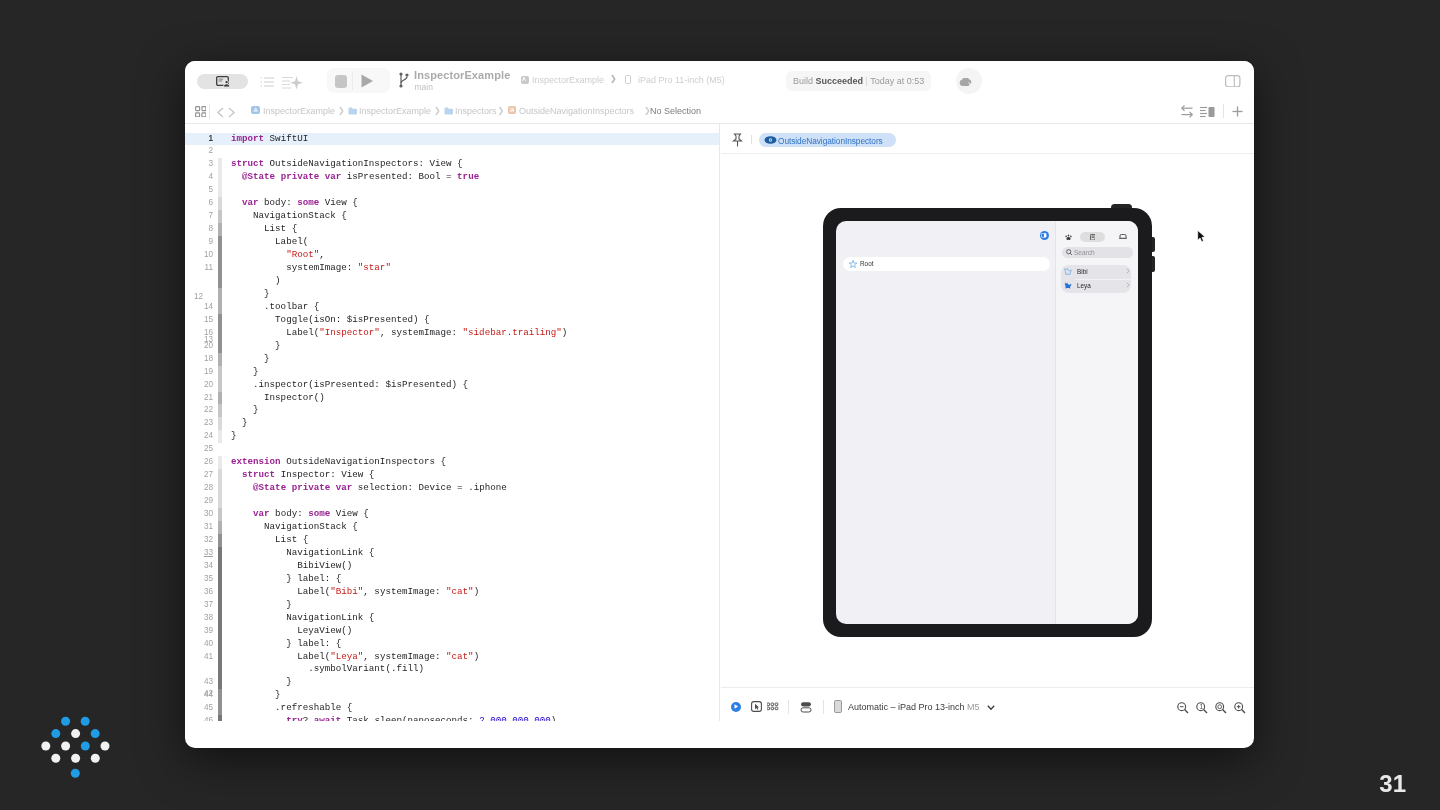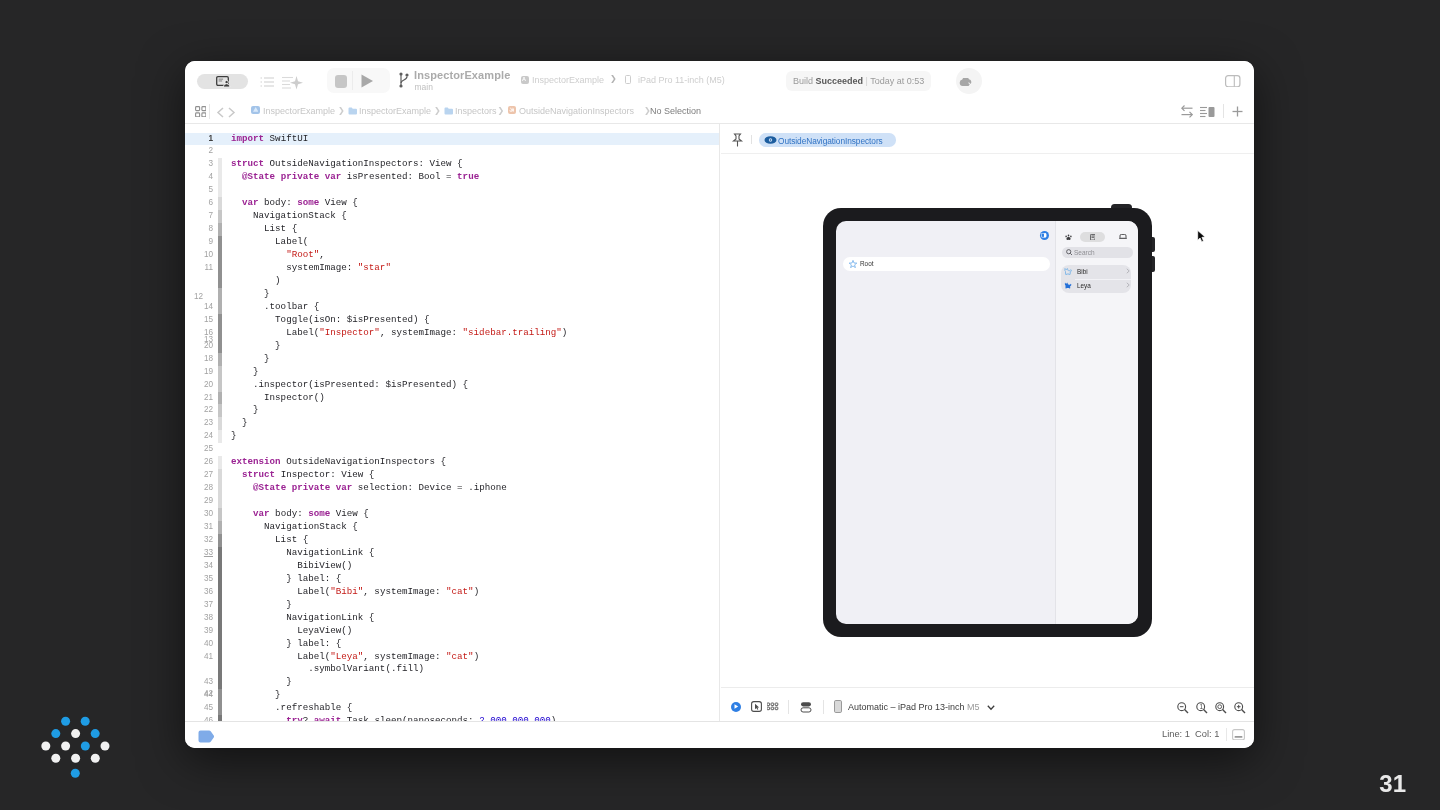--- a/index.html
+++ b/index.html
@@ -421,23 +421,12 @@
           <circle cx="4.7" cy="4.7" r="1.9" fill="none" stroke="#4c4c4c" stroke-width="0.9"></circle>
         </svg>
         <svg style="position:absolute;left:513.5px;top:14.5px" width="12" height="12" viewBox="0 0 12 12">
           <circle cx="4.7" cy="4.7" r="3.9" fill="none" stroke="#4c4c4c" stroke-width="1.1"></circle>
           <line x1="7.6" y1="7.6" x2="11" y2="11" stroke="#4c4c4c" stroke-width="1.4"></line>
           <line x1="2.9" y1="4.7" x2="6.5" y2="4.7" stroke="#4c4c4c" stroke-width="1"></line>
           <line x1="4.7" y1="2.9" x2="4.7" y2="6.5" stroke="#4c4c4c" stroke-width="1"></line>
         </svg>
       </div>
     </div>
-    <div style="position:absolute;left:0;top:659.5px;width:1069px;height:27.5px;background:#fff;border-top:1px solid #e4e4e4;border-radius:0 0 10px 10px">
-      <svg style="position:absolute;left:12.5px;top:8px" width="16" height="13.5" viewBox="0 0 16 13.5">
-        <path d="M2.5 0.5 h8.5 q1.2 0 1.9 1 l3 4.2 q0.5 0.8 0 1.6 l-3 4.2 q-0.7 1 -1.9 1 h-8.5 q-2 0 -2 -2 v-8 q0 -2 2 -2 Z" fill="#7fabe8"></path>
-      </svg>
-      <div style="position:absolute;left:977px;top:7.5px;font-size:9.3px;color:#5c5c5c">Line: 1&nbsp; Col: 1</div>
-      <div style="position:absolute;left:1041px;top:6px;width:1px;height:13px;background:#e8e8e8"></div>
-      <svg style="position:absolute;left:1047px;top:7px" width="13" height="11.5" viewBox="0 0 13 11.5">
-        <rect x="0.6" y="0.6" width="11.8" height="10.3" rx="2" fill="none" stroke="#c7c7c7" stroke-width="1.1"></rect>
-        <rect x="2.6" y="7" width="7.8" height="1.8" rx="0.5" fill="#9a9a9a"></rect>
-      </svg>
-    </div>
 </div>
 </body></html>

